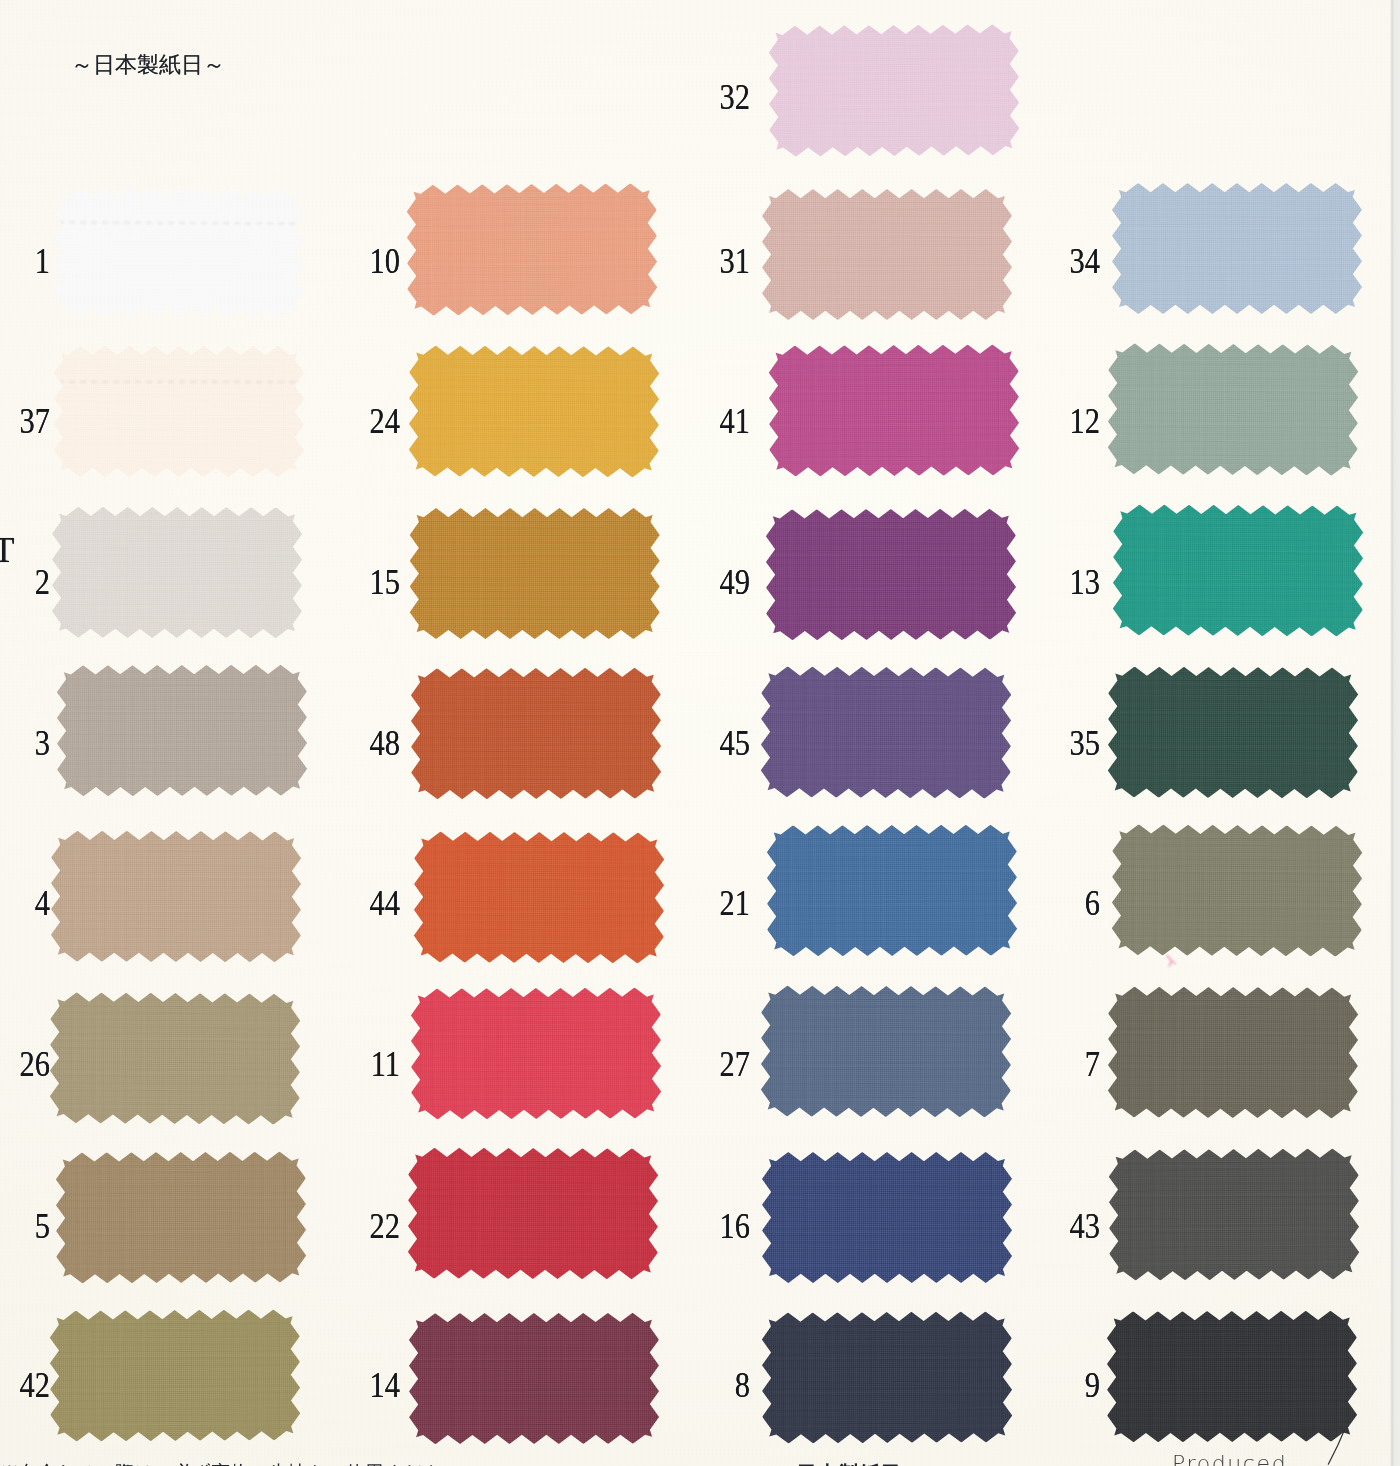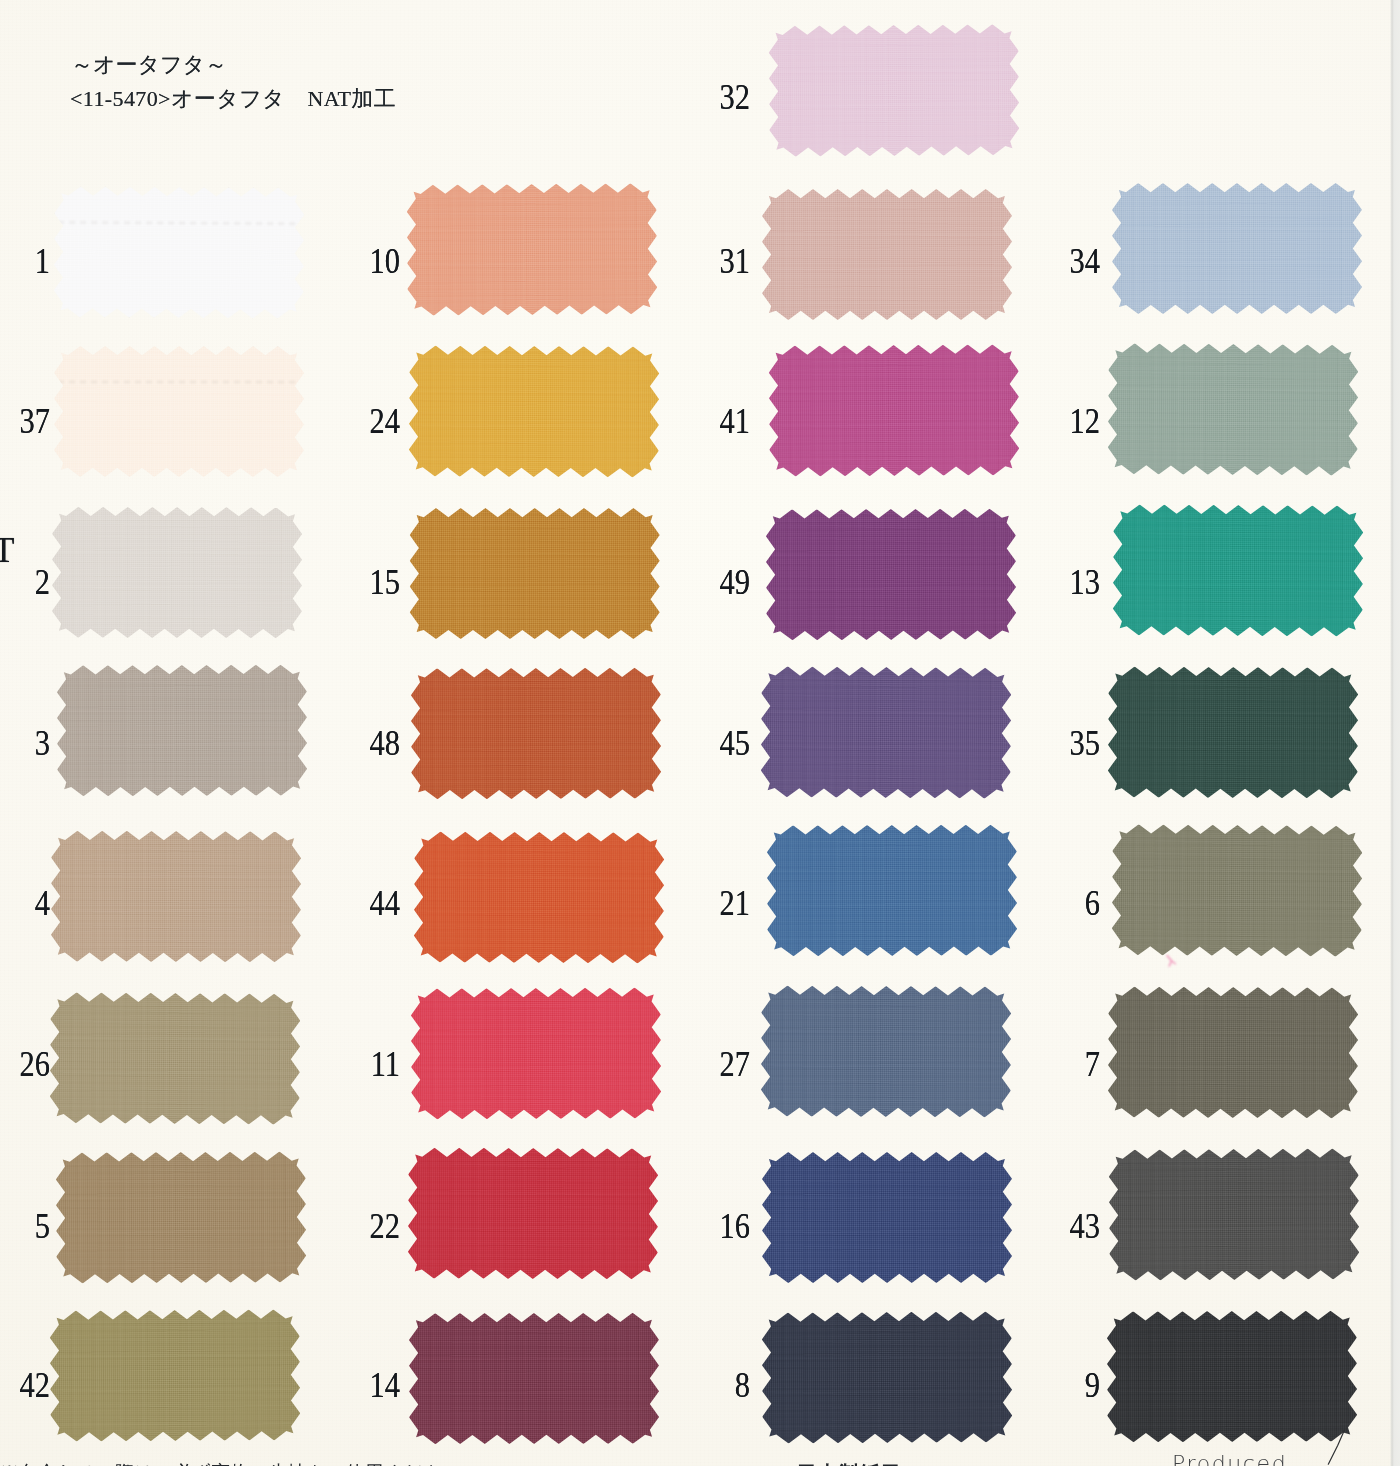--- a/index.html
+++ b/index.html
@@ -41,22 +41,21 @@
 .threadmark{position:absolute;left:1164px;top:954px;width:18px;height:18px;filter:blur(1.1px);opacity:.75;}
 .botnote{position:absolute;top:1463px;font-size:19px;color:#23272c;white-space:pre;line-height:1;
   font-family:"Liberation Serif",serif;}
 .botnote.left{left:0px;}
 .botnote.center{left:796px;font-weight:bold;font-family:"Liberation Sans",sans-serif;font-size:21px;}
 </style>
 </head>
 <body>
 
 <div id="sheet">
-  <div class="hdr1">～オータフタ～</div>
-  <div class="hdr2">&lt;11-5470&gt;オータフタ　NAT加工</div>
+  <div class="hdr1">～日本製紙日～</div>
   <div class="sidemark">T</div>
 <div>
 <div class="sw" style="left: 54.1px; top: 186.5px; transform: rotate(0.34deg); --c: #f9f9fa;">
         <span class="tex1"></span>
         <span class="tex2"></span>
         <span class="dashline"></span>
       </div>
       <div class="lbl" style="left:-20px;top:244px">1</div>
 <div class="sw" style="left: 54.2px; top: 346.1px; transform: rotate(0.07deg); --c: #fcf1e6;">
         <span class="tex1"></span>

